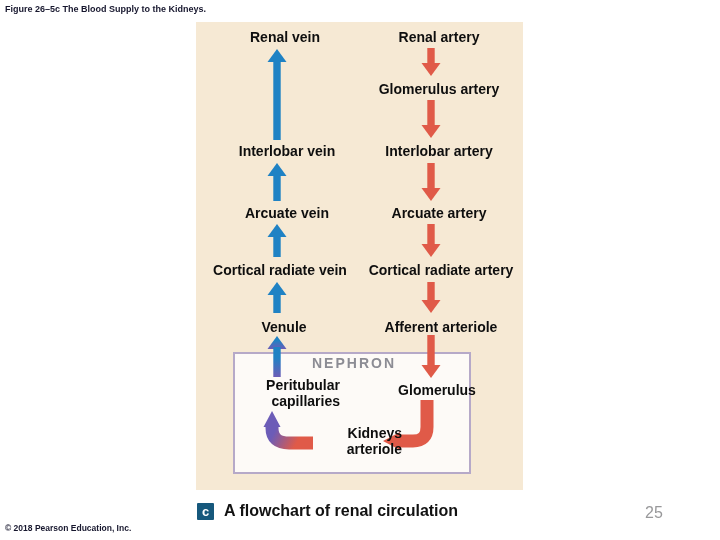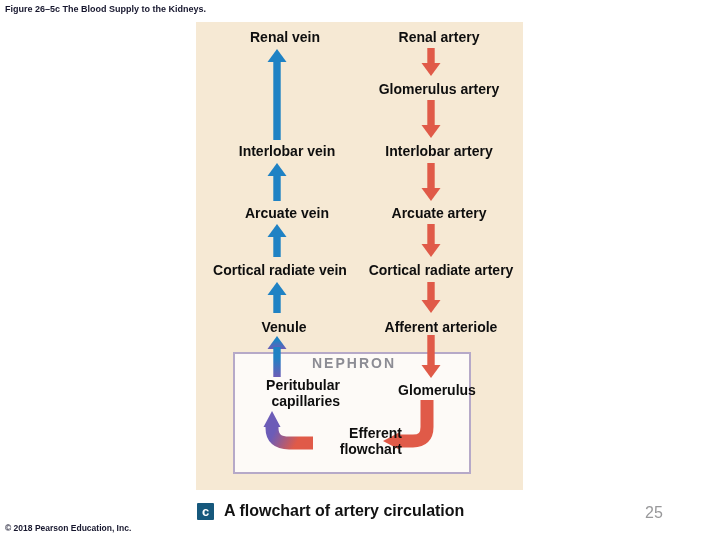--- a/index.html
+++ b/index.html
@@ -138,20 +138,20 @@
   <div class="lbl" style="left:431px;top:144px">Interlobar artery</div>
   <div class="lbl" style="left:279px;top:206px">Arcuate vein</div>
   <div class="lbl" style="left:431px;top:206px">Arcuate artery</div>
   <div class="lbl" style="left:433px;top:263px">Cortical radiate artery</div>
   <div class="lbl" style="left:272px;top:263px">Cortical radiate vein</div>
   <div class="lbl" style="left:276px;top:320px">Venule</div>
   <div class="lbl" style="left:433px;top:320px">Afferent arteriole</div>
   <div id="nephron-title">NEPHRON</div>
   <div class="lbl lbl2" style="left:277px;top:377px;width:110px">Peritubular capillaries</div>
   <div class="lbl" style="left:429px;top:383px">Glomerulus</div>
-  <div class="lbl lbl2" style="left:352px;top:425px;width:84px">Efferent flowchart</div>
+  <div class="lbl lbl2" style="left:352px;top:425px;width:84px">Kidneys arteriole</div>
 
   <div id="caption-badge">c</div>
-  <div id="caption-text">A flowchart of artery circulation</div>
+  <div id="caption-text">A flowchart of renal circulation</div>
   <div id="page-number">25</div>
   <div id="copyright">© 2018 Pearson Education, Inc.</div>
 
 </div>
 
 </body></html>

